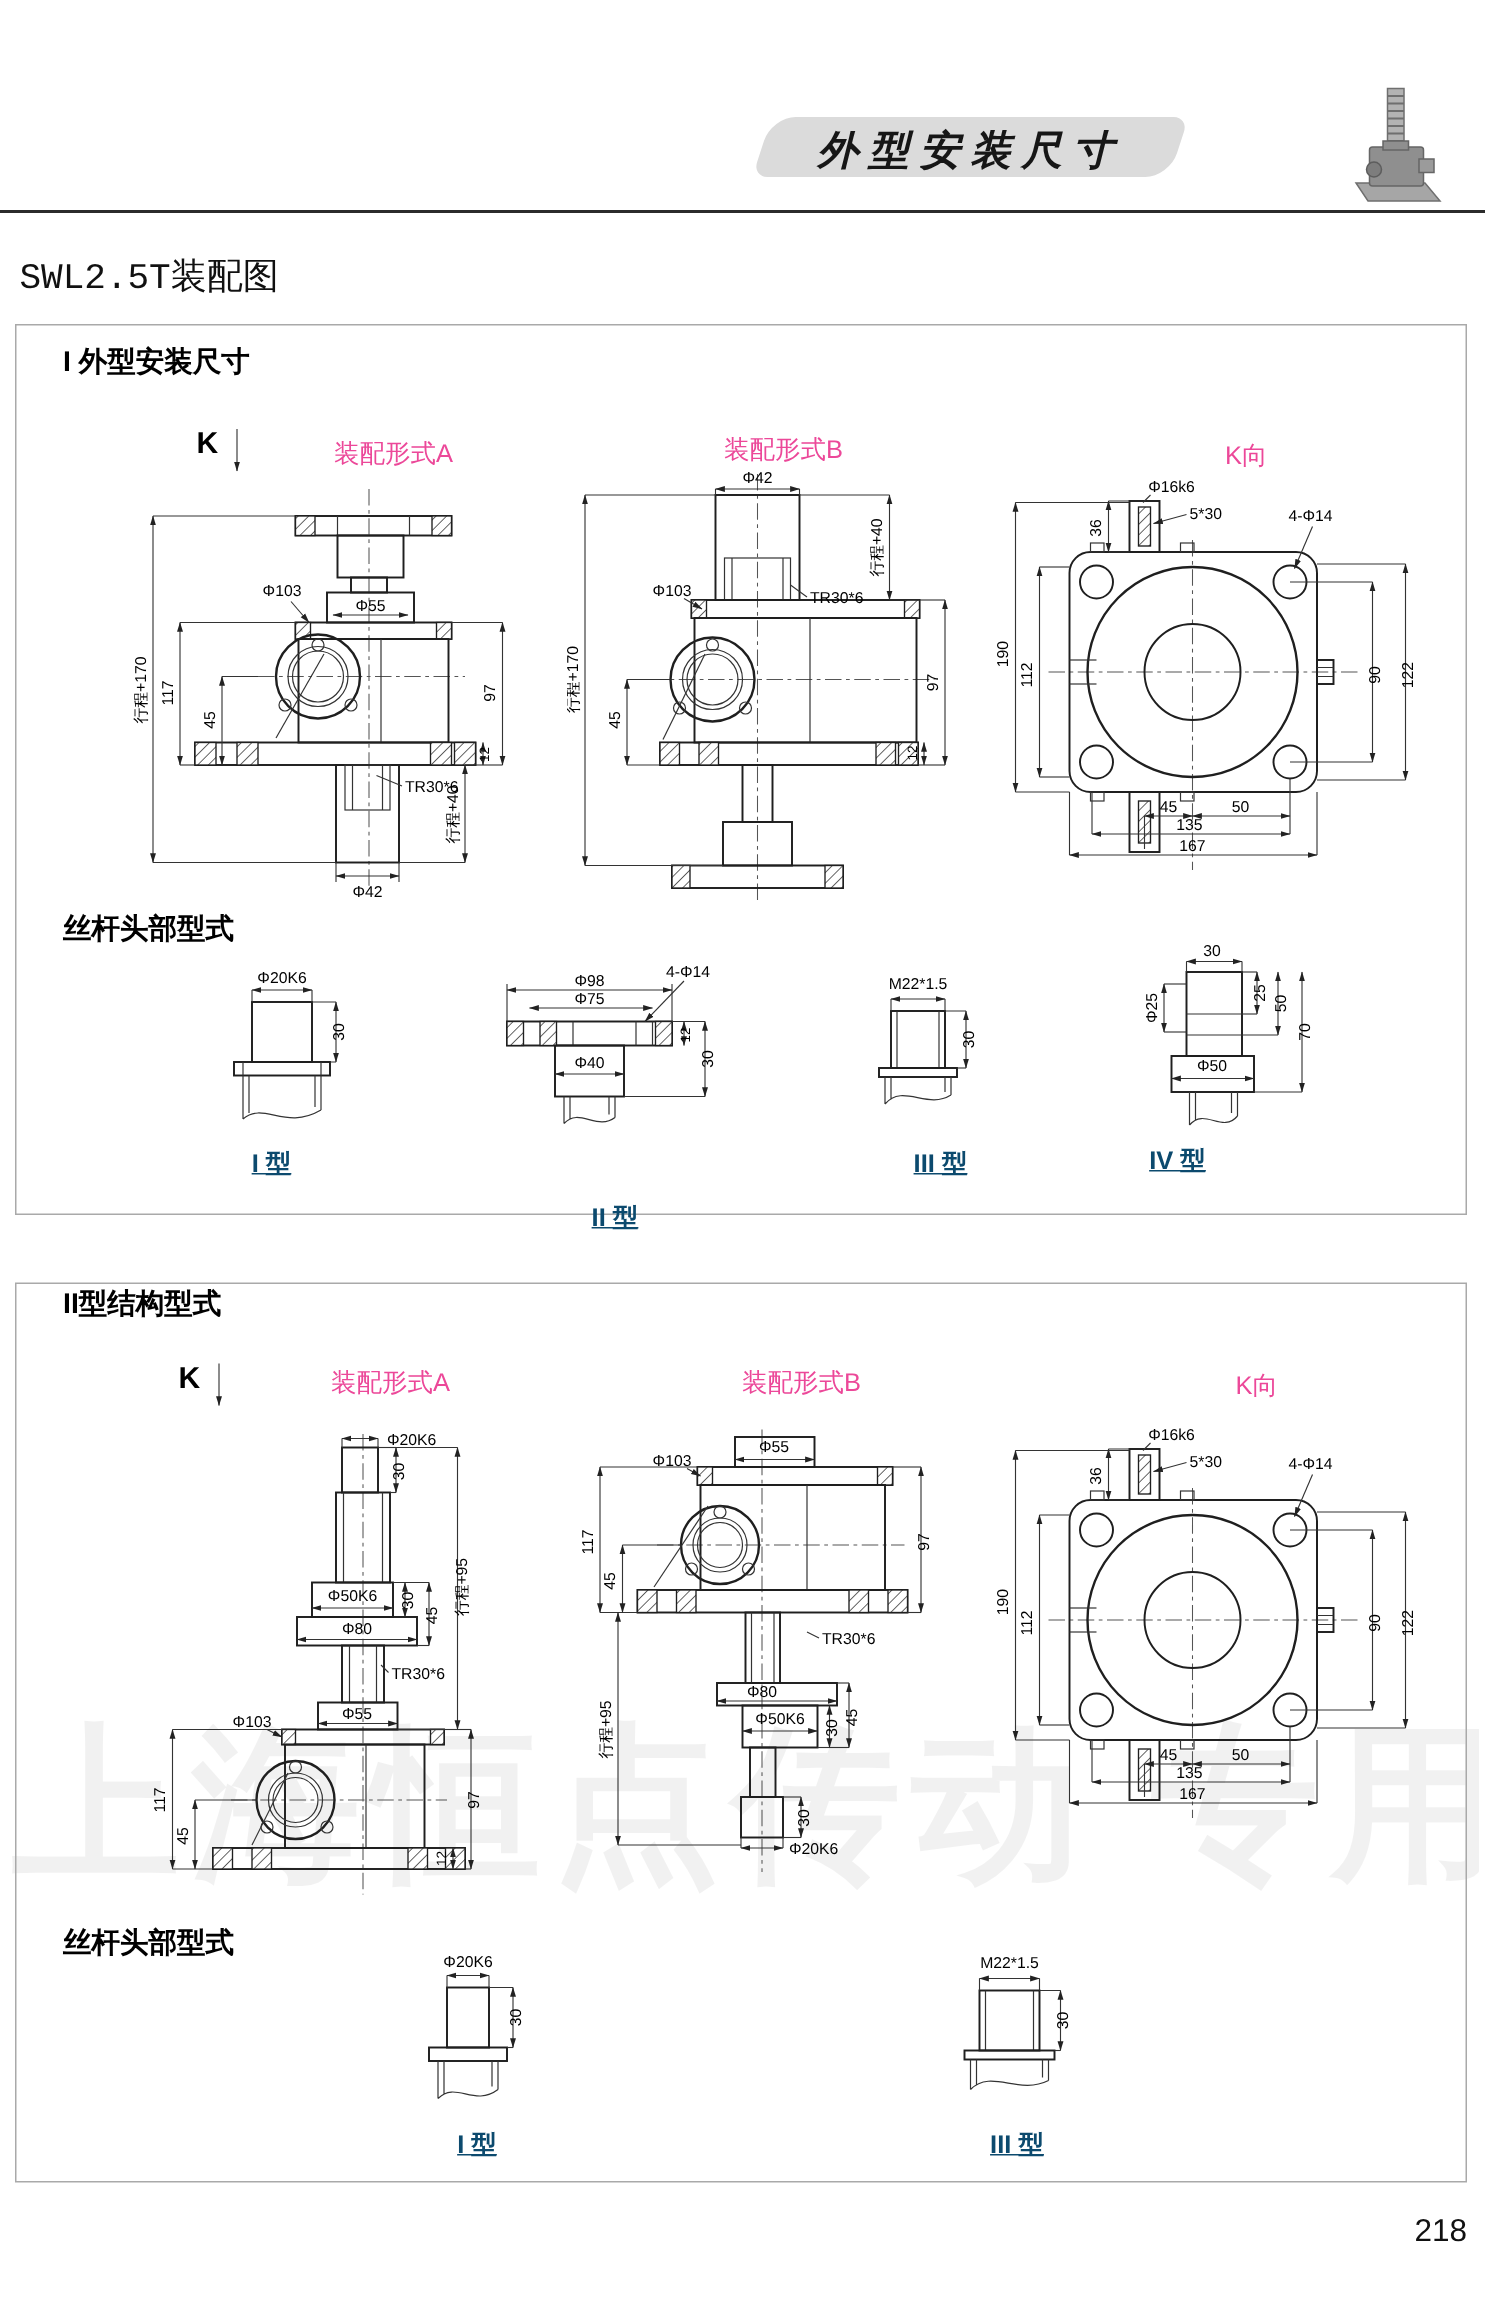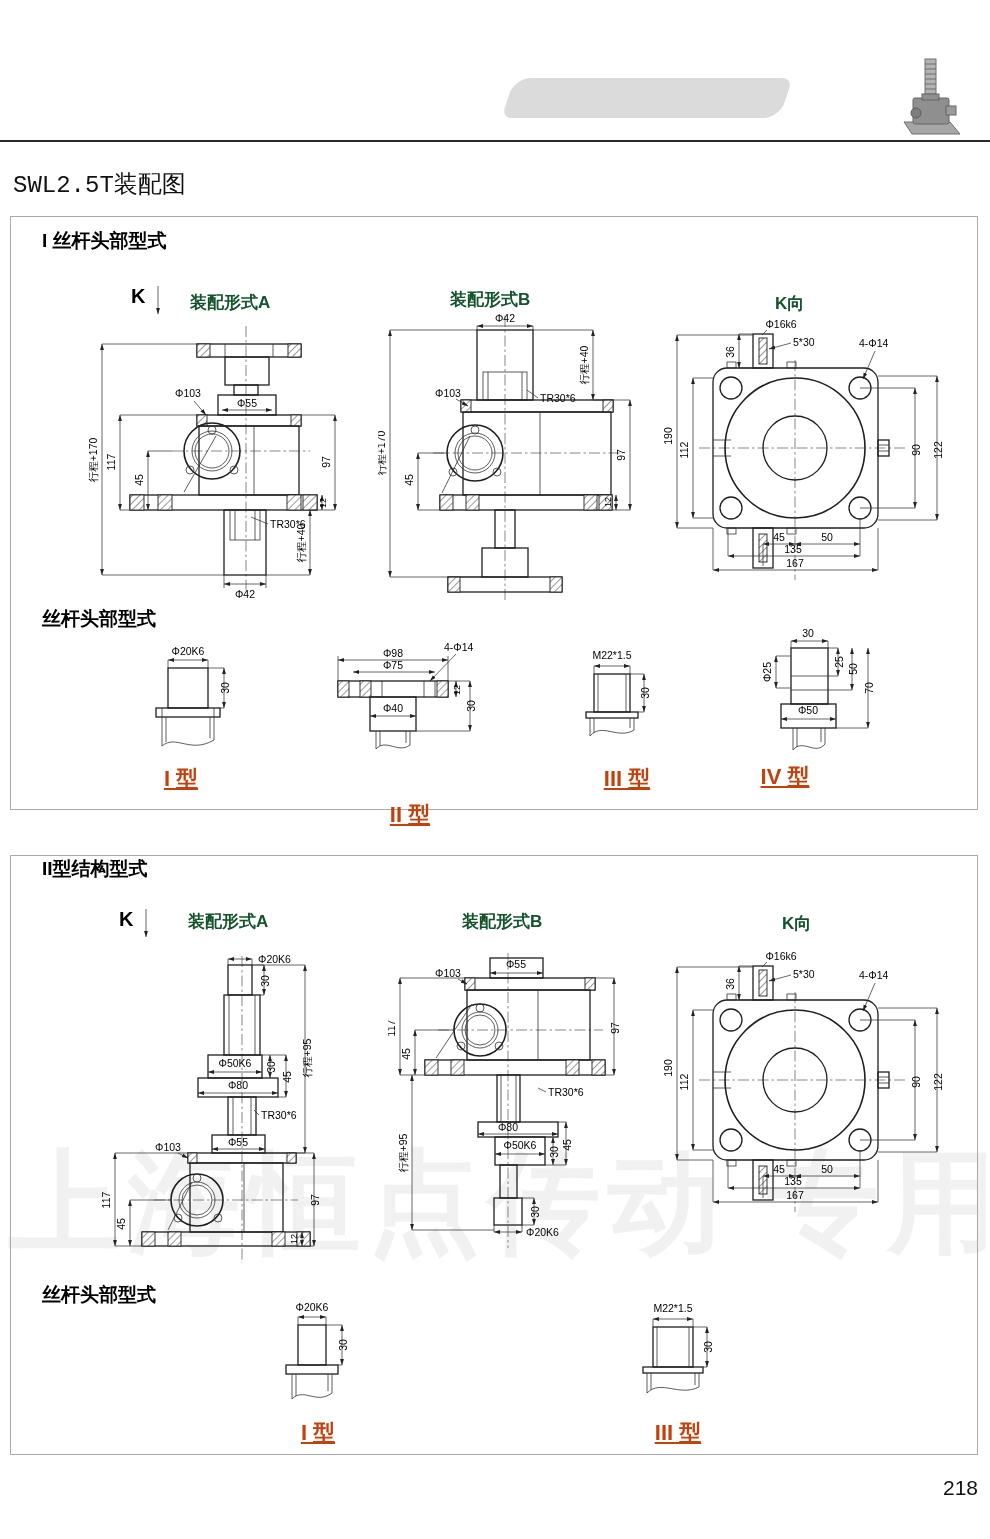--- a/index.html
+++ b/index.html
@@ -8,24 +8,24 @@
   .abs{position:absolute;}
   
   #banner-bg{position:absolute;left:508px;top:78px;width:278px;height:40px;background:#dbdbdb;
              border-radius:16px 10px 16px 10px;transform:skewX(-18deg);}
   #banner-text{position:absolute;left:508px;top:82px;width:278px;text-align:center;
                font-size:27px;font-weight:bold;font-style:italic;letter-spacing:7px;color:#161616;}
   #rule{position:absolute;left:0;top:140px;width:990px;height:2px;background:#2b2b2b;}
   #page-title{position:absolute;left:13px;top:168px;font-size:24px;color:#111;font-family:Liberation Mono, monospace;}
   .frame{position:absolute;border:1.5px solid #a9a9a9;background:transparent;}
   .sec-title{position:absolute;font-size:19px;font-weight:bold;color:#000;}
-  .col-title{position:absolute;font-size:17px;font-weight:bold;text-align:left;color:#14532d;}
+  .col-title{position:absolute;font-size:17px;font-weight:normal;text-align:right;color:#ec4899;}
   .k-label{position:absolute;font-size:20px;font-weight:bold;color:#000;}
-  .type-label{position:absolute;font-size:22px;font-weight:bold;text-align:center;
-              text-decoration:underline;color:#c2410c;}
+  .type-label{position:absolute;font-size:17px;font-weight:bold;text-align:center;
+              text-decoration:underline;color:#0c4a6e;}
   #watermark{position:absolute;left:8px;top:1128px;width:978px;font-size:112px;font-weight:bold;
              letter-spacing:8px;white-space:nowrap;overflow:hidden;color:rgba(0,0,0,0.055);}
   #page-number{position:absolute;left:920px;top:1476px;width:58px;text-align:right;font-size:21px;}
   
   svg .ol{fill:none;stroke:#1f1f1f;stroke-width:1.3;}
   svg .ob{fill:none;stroke:#1f1f1f;stroke-width:1.6;}
   svg .tl{fill:none;stroke:#333;stroke-width:0.8;}
   svg .cl{fill:none;stroke:#555;stroke-width:0.7;stroke-dasharray:11 3 2.5 3;}
   svg .dl{fill:none;stroke:#333;stroke-width:0.75;}
   svg .da{fill:none;stroke:#333;stroke-width:0.75;marker-start:url(#arr);marker-end:url(#arr);}
@@ -47,35 +47,36 @@
       <pattern id="hatch" width="5" height="5" patternUnits="userSpaceOnUse" patternTransform="rotate(45)">
         <rect width="5" height="5" fill="#fff"></rect>
         <line x1="0" y1="0" x2="0" y2="5" stroke="#444" stroke-width="1.1"></line>
       </pattern>
     </defs>
   </svg>
 
   <div id="watermark">上海恒点传动 专用样本</div>
 
   <div id="banner-bg"></div>
+  <div id="banner-text">外型安装尺寸</div>
   <svg class="abs" style="left:898px;top:56px" width="66" height="84" viewBox="0 0 66 84">
     <polygon points="6,66 52,66 62,78 14,78" fill="#a6a6a6" stroke="#6f6f6f" stroke-width="1"></polygon>
     <rect x="15" y="42" width="36" height="26" rx="2" fill="#8f8f8f" stroke="#666" stroke-width="1"></rect>
     <circle cx="18" cy="57" r="5" fill="#7d7d7d" stroke="#5d5d5d"></circle>
     <rect x="48" y="50" width="10" height="9" fill="#9b9b9b" stroke="#666"></rect>
     <rect x="27" y="3" width="11" height="40" fill="#b3b3b3" stroke="#6f6f6f" stroke-width="1"></rect>
     <path d="M27 8 h11 M27 13 h11 M27 18 h11 M27 23 h11 M27 28 h11 M27 33 h11 M27 38 h11" stroke="#6f6f6f" stroke-width="1.2" fill="none"></path>
     <rect x="24" y="38" width="17" height="6" fill="#8f8f8f" stroke="#666"></rect>
   </svg>
   <div id="rule"></div>
 
   <div id="page-title">SWL2.5T装配图</div>
 
   <div class="frame" style="left:10px;top:216px;width:966px;height:592px"></div>
-  <div class="sec-title" style="left:42px;top:228px">I 丝杆头部型式</div>
+  <div class="sec-title" style="left:42px;top:228px">I 外型安装尺寸</div>
 
   <div class="k-label" style="left:131px;top:285px">K</div>
   <svg class="abs" style="left:150px;top:284px" width="16" height="36">
     <line class="le" x1="8" y1="2" x2="8" y2="30"></line>
   </svg>
   <div class="col-title" style="left:190px;top:291px;width:112px">装配形式A</div>
   <div class="col-title" style="left:450px;top:288px;width:112px">装配形式B</div>
   <div class="col-title" style="left:775px;top:292px;width:70px">K向</div>
 
   <svg class="abs" style="left:88px;top:320px" width="265" height="292" viewBox="0 0 265 292">

